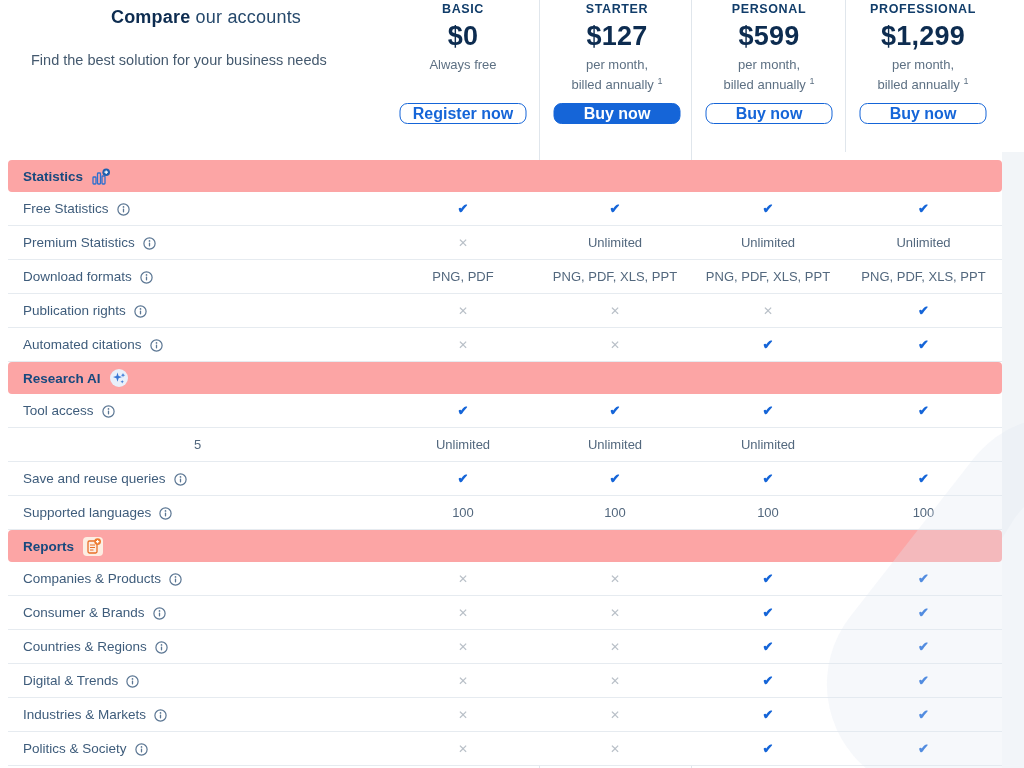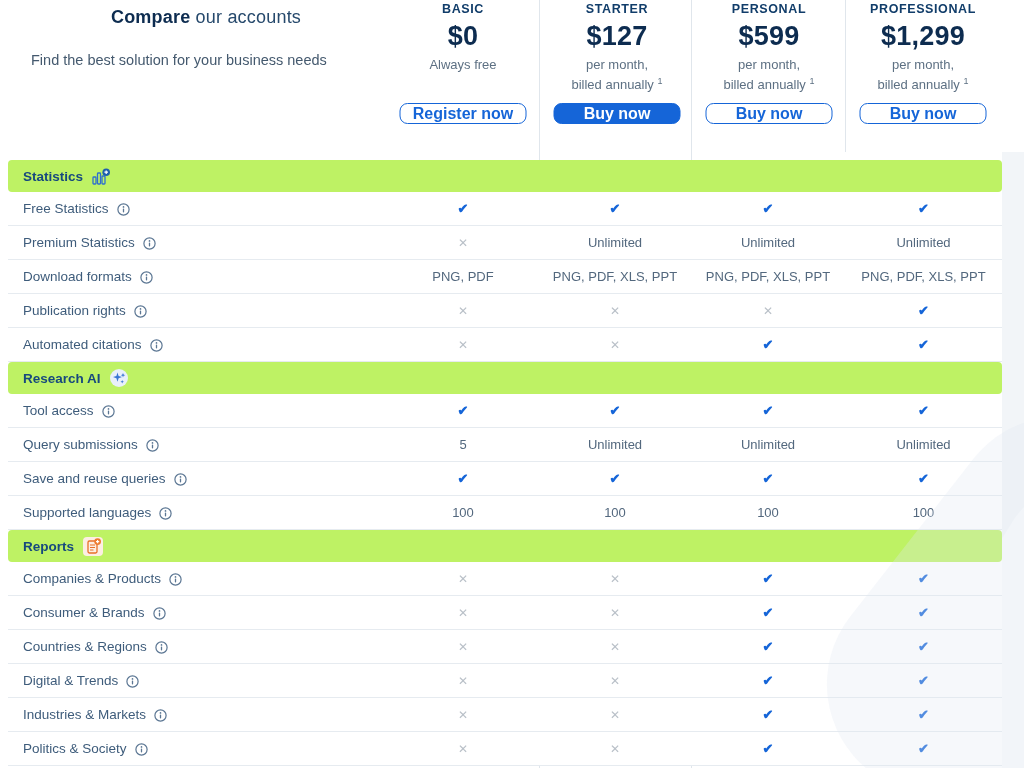--- a/index.html
+++ b/index.html
@@ -48,21 +48,21 @@
 
   .plan-cta { position:absolute; left:50%; transform:translateX(-50%); top:103px;
               width:127px; height:21px; border-radius:8px; font-family:inherit;
               font-size:16px; font-weight:700; cursor:pointer; }
   .plan-cta.outline { background:#fff; border:1px solid #1565d8; color:#1565d8; }
   .plan-cta.solid   { background:#1565d8; border:1px solid #1565d8; color:#fff; }
 
   
   .table { position:absolute; left:8px; top:160px; width:994px; }
 
-  .section-band { height:32px; background:#bef264; border-radius:4px;
+  .section-band { height:32px; background:#fca5a5; border-radius:4px;
                   display:flex; align-items:center; padding-left:15px; }
   .section-label { font-size:13.5px; font-weight:700; color:#17497e; margin-right:9px; }
   .section-icon { display:inline-flex; align-items:center; }
 
   .row { display:grid; grid-template-columns:379px 152px 152px 154px 157px;
          height:34px; align-items:center; border-bottom:1px solid #e6ebf0; background:#fff; }
   .row-label-cell { display:flex; align-items:flex-end; padding-left:15px; }
   .row-label { font-size:13.5px; color:#3e5c7b; margin-right:8px; }
   .cell { text-align:center; font-size:13px; color:#53687e; }
   .glyph-check { color:#1565d8; font-size:13px; font-weight:700; }
@@ -242,30 +242,20 @@
               <rect x="5.85" y="5.4" width="1.3" height="4" rx="0.6" fill="#5b7693"></rect>
             </svg>
           </span>
         </div>
         <div class="cell"><span class="glyph-check">✔</span></div>
         <div class="cell"><span class="glyph-check">✔</span></div>
         <div class="cell"><span class="glyph-check">✔</span></div>
         <div class="cell"><span class="glyph-check">✔</span></div>
       </div>
       <div class="row">
-        <div class="row-label-cell">
-          <span class="row-label">Query submissions</span>
-          <span class="info-icon">
-            <svg width="13" height="13" viewBox="0 0 13 13">
-              <circle cx="6.5" cy="6.5" r="5.6" fill="none" stroke="#5b7693" stroke-width="1.2"></circle>
-              <circle cx="6.5" cy="3.9" r="0.85" fill="#5b7693"></circle>
-              <rect x="5.85" y="5.4" width="1.3" height="4" rx="0.6" fill="#5b7693"></rect>
-            </svg>
-          </span>
-        </div>
         <div class="cell">5</div>
         <div class="cell">Unlimited</div>
         <div class="cell">Unlimited</div>
         <div class="cell">Unlimited</div>
       </div>
       <div class="row">
         <div class="row-label-cell">
           <span class="row-label">Save and reuse queries</span>
           <span class="info-icon">
             <svg width="13" height="13" viewBox="0 0 13 13">

